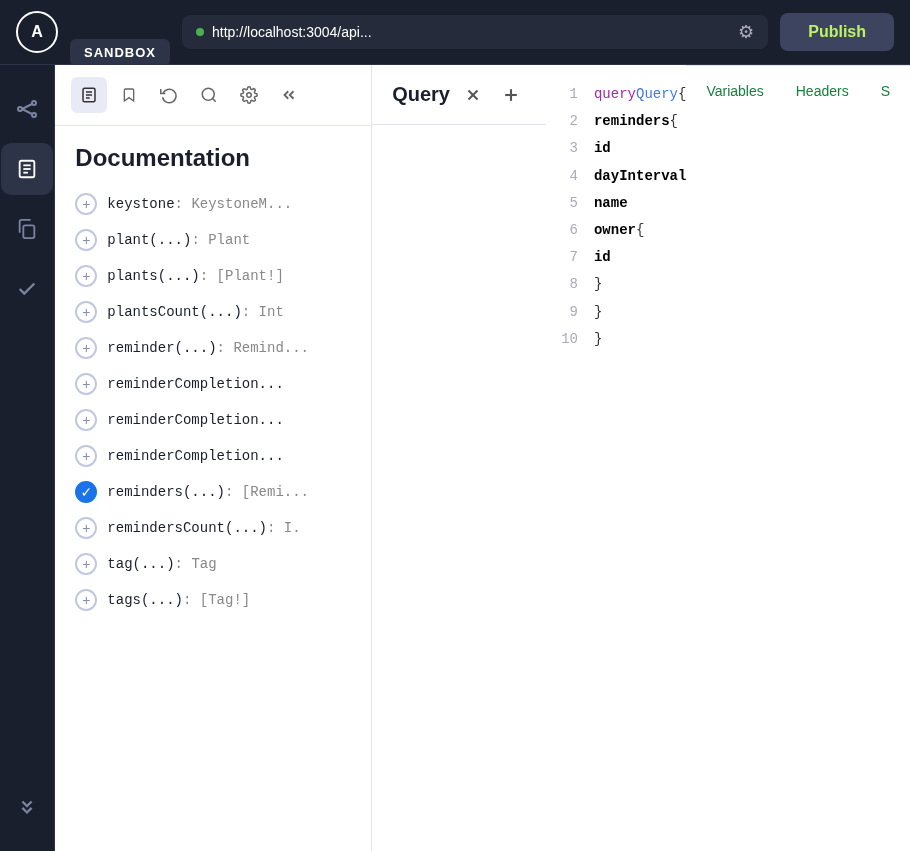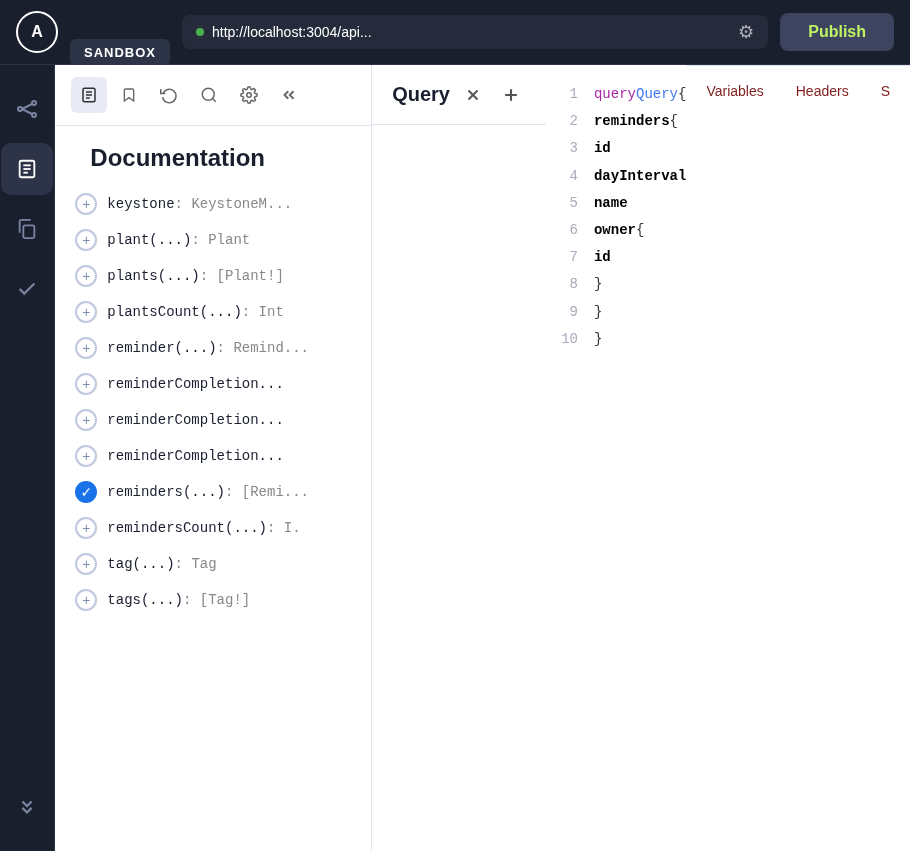--- a/index.html
+++ b/index.html
@@ -125,21 +125,21 @@
       border: none;
     }
     .doc-toolbar-btn.active {
       background: #e8eaf6;
       color: #333;
     }
     .doc-title {
       font-size: 24px;
       font-weight: 700;
       color: #1a1f2e;
-      padding: 18px 20px 10px 35px;
+      padding: 18px 20px 10px 20px;
     }
     .doc-list {
       flex: 1;
       overflow-y: auto;
       padding: 4px 0 12px 0;
     }
     .doc-item {
       display: flex; align-items: center;
       padding: 7px 20px;
       gap: 10px;
@@ -241,21 +241,21 @@
 
     .query-footer {
       border-top: 1px solid #e0e4ef;
       padding: 0 16px;
       height: 50px;
       display: flex; align-items: center;
       gap: 24px;
     }
     .query-footer-tab {
       font-size: 14px;
-      color: #7f1d1d;
+      color: #15803d;
       cursor: pointer;
       padding: 0 4px;
     }
 
     
     .doc-list::-webkit-scrollbar { width: 5px; }
     .doc-list::-webkit-scrollbar-track { background: transparent; }
     .doc-list::-webkit-scrollbar-thumb { background: #d0d4e8; border-radius: 3px; }
   </style>
 </head>

